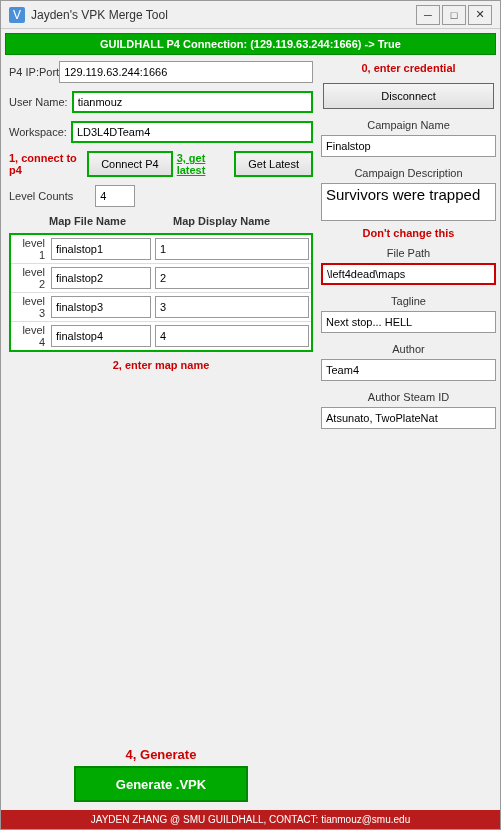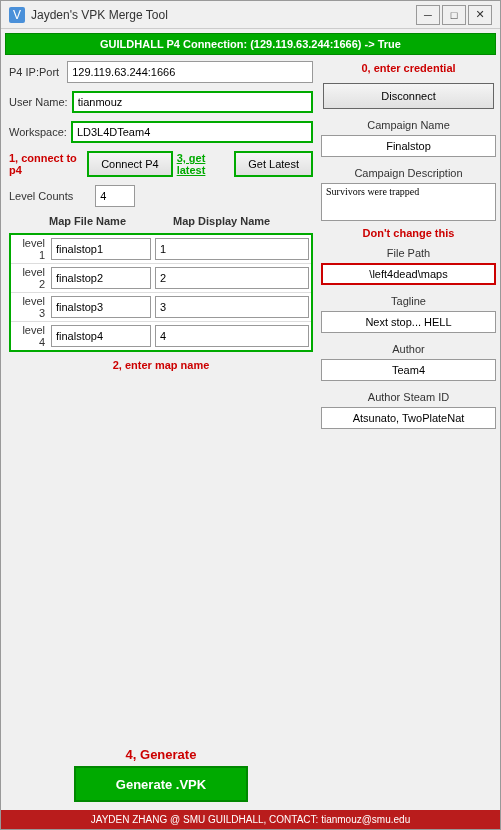--- a/index.html
+++ b/index.html
@@ -291,36 +291,34 @@
       padding: 2px 0;
     }
 
     .right-input {
       border: 1px solid #999;
       background: white;
       padding: 2px 4px;
       font-size: 11px;
       height: 22px;
       width: 100%;
-      text-align: center;
     }
 
     .right-input.red-border {
       border: 2px solid #cc0000;
     }
 
     .right-textarea {
       border: 1px solid #999;
       background: white;
       padding: 2px 4px;
-      font-size: 10px;
+      font-size: 15px;
       width: 100%;
       height: 38px;
       resize: none;
-      font-family: Liberation Serif, serif;
     }
 
     .dont-change-annotation {
       color: #cc0000;
       font-size: 11px;
       font-weight: bold;
       text-align: center;
     }
 
     .spacer {
@@ -358,21 +356,21 @@
       background: #b91c1c;
       color: white;
       text-align: center;
       padding: 4px;
       font-size: 10px;
     }
 
     .ip-input-row {
       display: flex;
       align-items: center;
-      gap: 8px;
+      gap: 0;
       padding: 2px 4px;
     }
 
     .right-section-block {
       display: flex;
       flex-direction: column;
       gap: 2px;
     }
   </style>
 </head>

